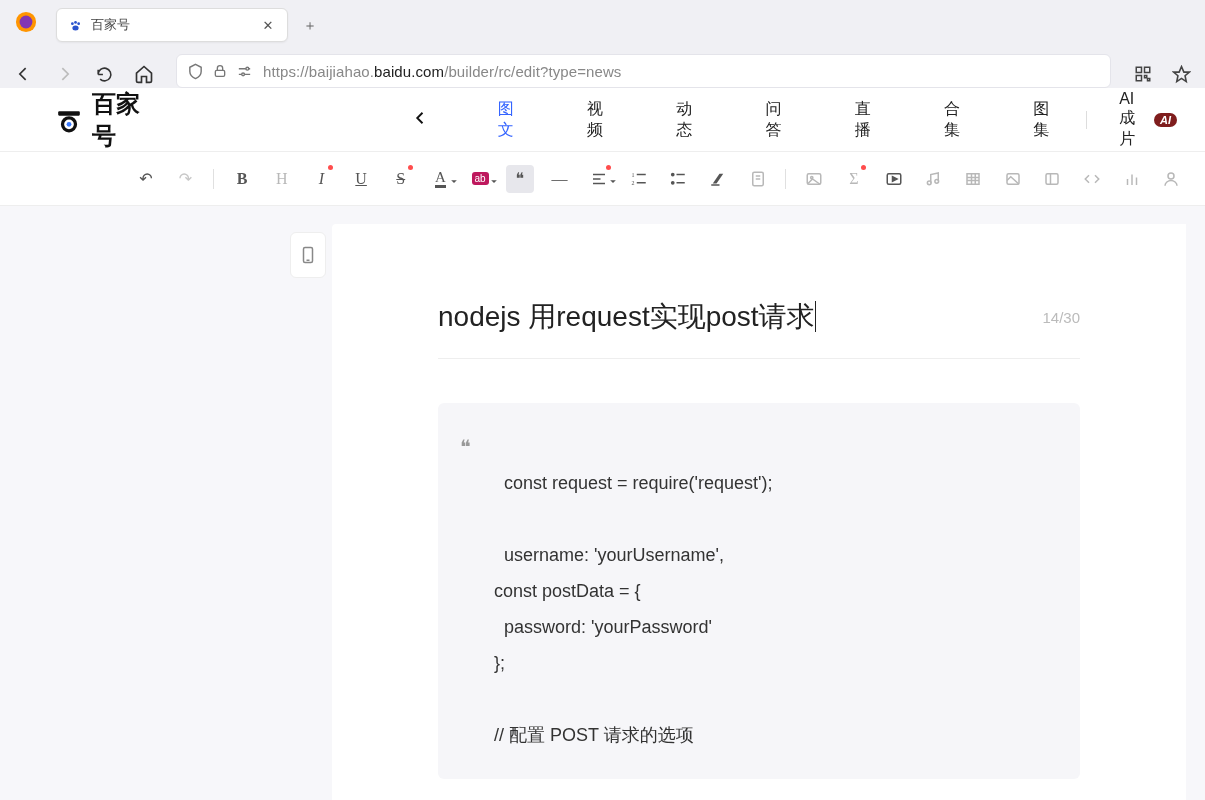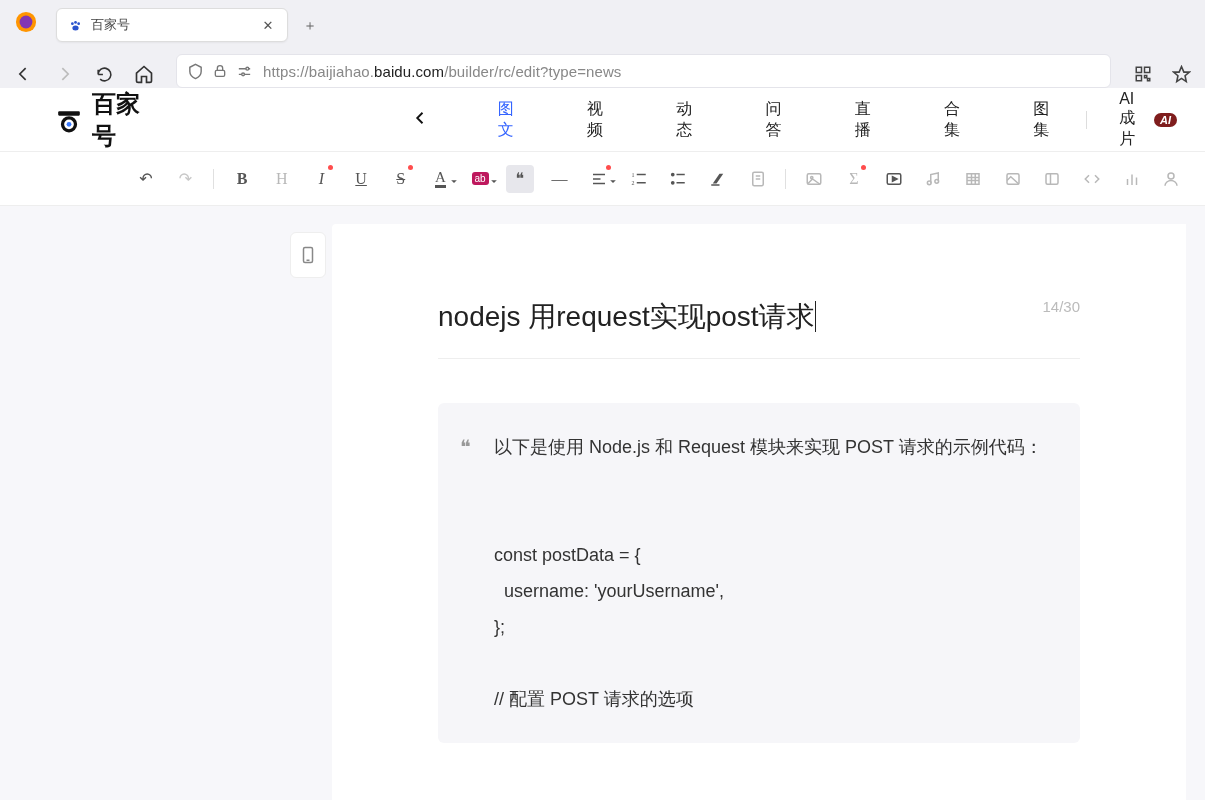--- a/index.html
+++ b/index.html
@@ -95,21 +95,21 @@
   .mobile-toggle {
     position:absolute; left:290px; top:26px; width:36px; height:46px;
     background:#fff; border:1px solid #eee; border-radius:6px; display:flex;
     align-items:center; justify-content:center; color:#888; cursor:pointer;
   }
   .doc {
     background:#fff; width:854px; margin-left:332px;
     border-radius:4px 0 0 0; padding: 74px 106px 40px 106px;
     min-height:624px;
   }
-  .title-row { display:flex; align-items:flex-start; border-bottom:1px solid #eee; padding-bottom:22px;}
+  .title-row { display:flex; align-items:center; border-bottom:1px solid #eee; padding-bottom:22px;}
   .doc-title { font-size:28px; color:#222; font-weight:400; flex:1; outline:none;}
   .doc-title .caret { border-right:1px solid #222; animation: blink 1s step-end infinite;}
   @keyframes blink { 50% { border-color: transparent;} }
   .title-count { color:#bbb; font-size:15px; margin-left:4px;}
   .quote-block {
     background:#f6f6f9; border-radius:6px;
     margin-top:44px; padding:26px 30px 26px 56px; position:relative;
     font-size:18px; line-height:2.0; color:#333;
   }
   .quote-mark { position:absolute; left:22px; top:24px; font-size:20px; color:#999;}
@@ -381,25 +381,26 @@
     <div class="doc">
       <div class="title-row">
         <div class="doc-title">
           <span>nodejs 用request实现post请求</span><span class="caret"></span>
         </div>
         <div class="title-count">14/30</div>
       </div>
       <div class="quote-block">
         <span class="quote-mark">❝</span>
         <div id="quote-body">
-            <div class="code-line">以下是使用 Node.js 和 Request 模块来实现 POST 请求的示例代码：</div>
             <div class="code-line">&nbsp;</div>
+            <div class="code-line">  const request = require('request');</div>
             <div class="code-line">&nbsp;</div>
+            <div class="code-line">  username: 'yourUsername',</div>
             <div class="code-line">const postData = {</div>
-            <div class="code-line">  username: 'yourUsername',</div>
+            <div class="code-line">  password: 'yourPassword'</div>
             <div class="code-line">};</div>
             <div class="code-line">&nbsp;</div>
             <div class="code-line">// 配置 POST 请求的选项</div>
           </div>
       </div>
     </div>
   </div>
 </div>
 
 </body></html>

